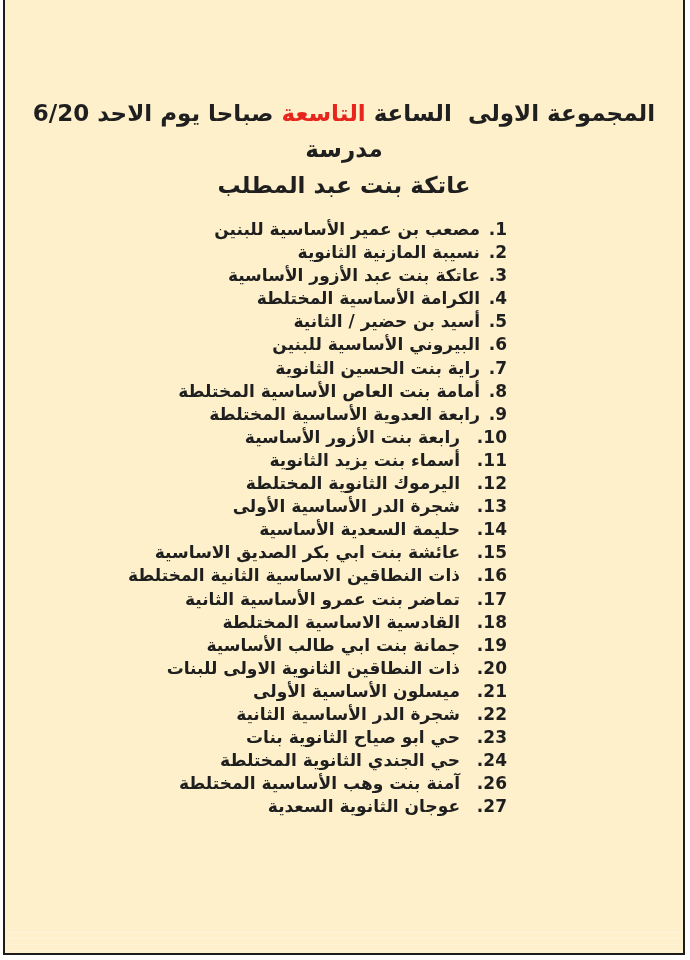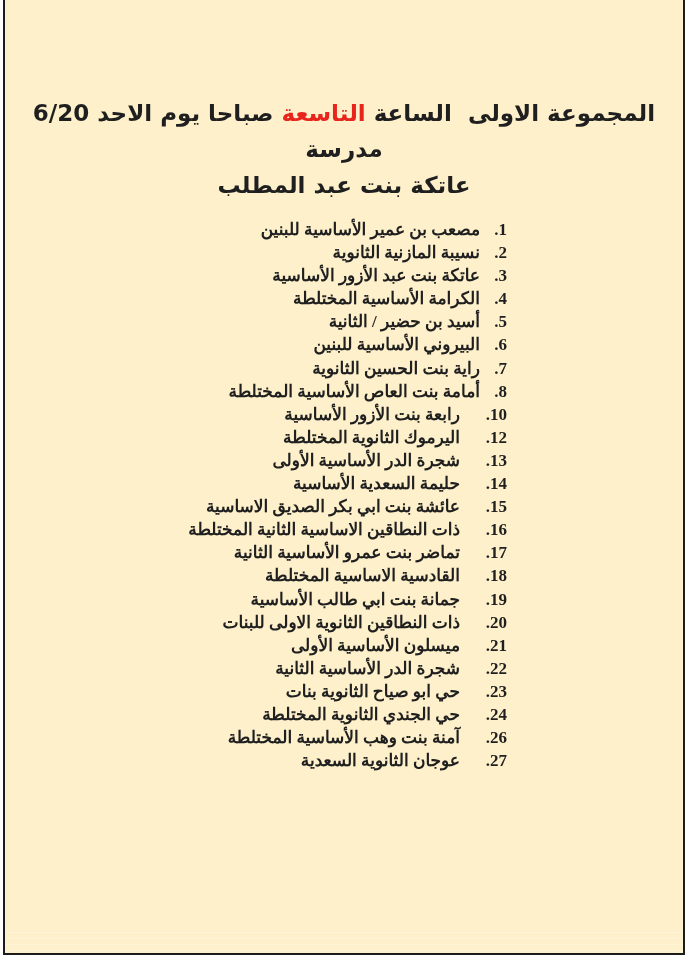--- a/index.html
+++ b/index.html
@@ -41,21 +41,20 @@
     padding-right: 176px;
   }
   .row {
     direction: rtl;
     text-align: right;
     font-weight: bold;
     font-size: 17px;
     line-height: 23.1px;
     color: var(--ink);
     white-space: nowrap;
-    font-family: Liberation Serif, serif;
   }
   .num { display: inline-block; }
   .num.s { width: 27px; }
   .num.d { width: 47px; }
   .scan-lines {
     position: absolute;
     left: 0; right: 0; bottom: 2px;
     height: 22px;
     background: repeating-linear-gradient(
       to top,
@@ -78,21 +77,23 @@
 
   <div class="list" id="school-list" dir="rtl">
       <div class="row"><span class="num s">1.</span><span class="name">مصعب بن عمير الأساسية للبنين</span></div>
       <div class="row"><span class="num s">2.</span><span class="name">نسيبة المازنية الثانوية</span></div>
       <div class="row"><span class="num s">3.</span><span class="name">عاتكة بنت عبد الأزور الأساسية</span></div>
       <div class="row"><span class="num s">4.</span><span class="name">الكرامة الأساسية المختلطة</span></div>
       <div class="row"><span class="num s">5.</span><span class="name">أسيد بن حضير / الثانية</span></div>
       <div class="row"><span class="num s">6.</span><span class="name">البيروني الأساسية للبنين</span></div>
       <div class="row"><span class="num s">7.</span><span class="name">راية بنت الحسين الثانوية</span></div>
       <div class="row"><span class="num s">8.</span><span class="name">أمامة بنت العاص الأساسية المختلطة</span></div>
+      <div class="row"><span class="num s">9.</span><span class="name">رابعة العدوية الأساسية المختلطة</span></div>
       <div class="row"><span class="num d">10.</span><span class="name">رابعة بنت الأزور الأساسية</span></div>
+      <div class="row"><span class="num d">11.</span><span class="name">أسماء بنت يزيد الثانوية</span></div>
       <div class="row"><span class="num d">12.</span><span class="name">اليرموك الثانوية المختلطة</span></div>
       <div class="row"><span class="num d">13.</span><span class="name">شجرة الدر الأساسية الأولى</span></div>
       <div class="row"><span class="num d">14.</span><span class="name">حليمة السعدية الأساسية</span></div>
       <div class="row"><span class="num d">15.</span><span class="name">عائشة بنت ابي بكر الصديق الاساسية</span></div>
       <div class="row"><span class="num d">16.</span><span class="name">ذات النطاقين الاساسية الثانية المختلطة</span></div>
       <div class="row"><span class="num d">17.</span><span class="name">تماضر بنت عمرو الأساسية الثانية</span></div>
       <div class="row"><span class="num d">18.</span><span class="name">القادسية الاساسية المختلطة</span></div>
       <div class="row"><span class="num d">19.</span><span class="name">جمانة بنت ابي طالب الأساسية</span></div>
       <div class="row"><span class="num d">20.</span><span class="name">ذات النطاقين الثانوية الاولى للبنات</span></div>
       <div class="row"><span class="num d">21.</span><span class="name">ميسلون  الأساسية الأولى</span></div>

